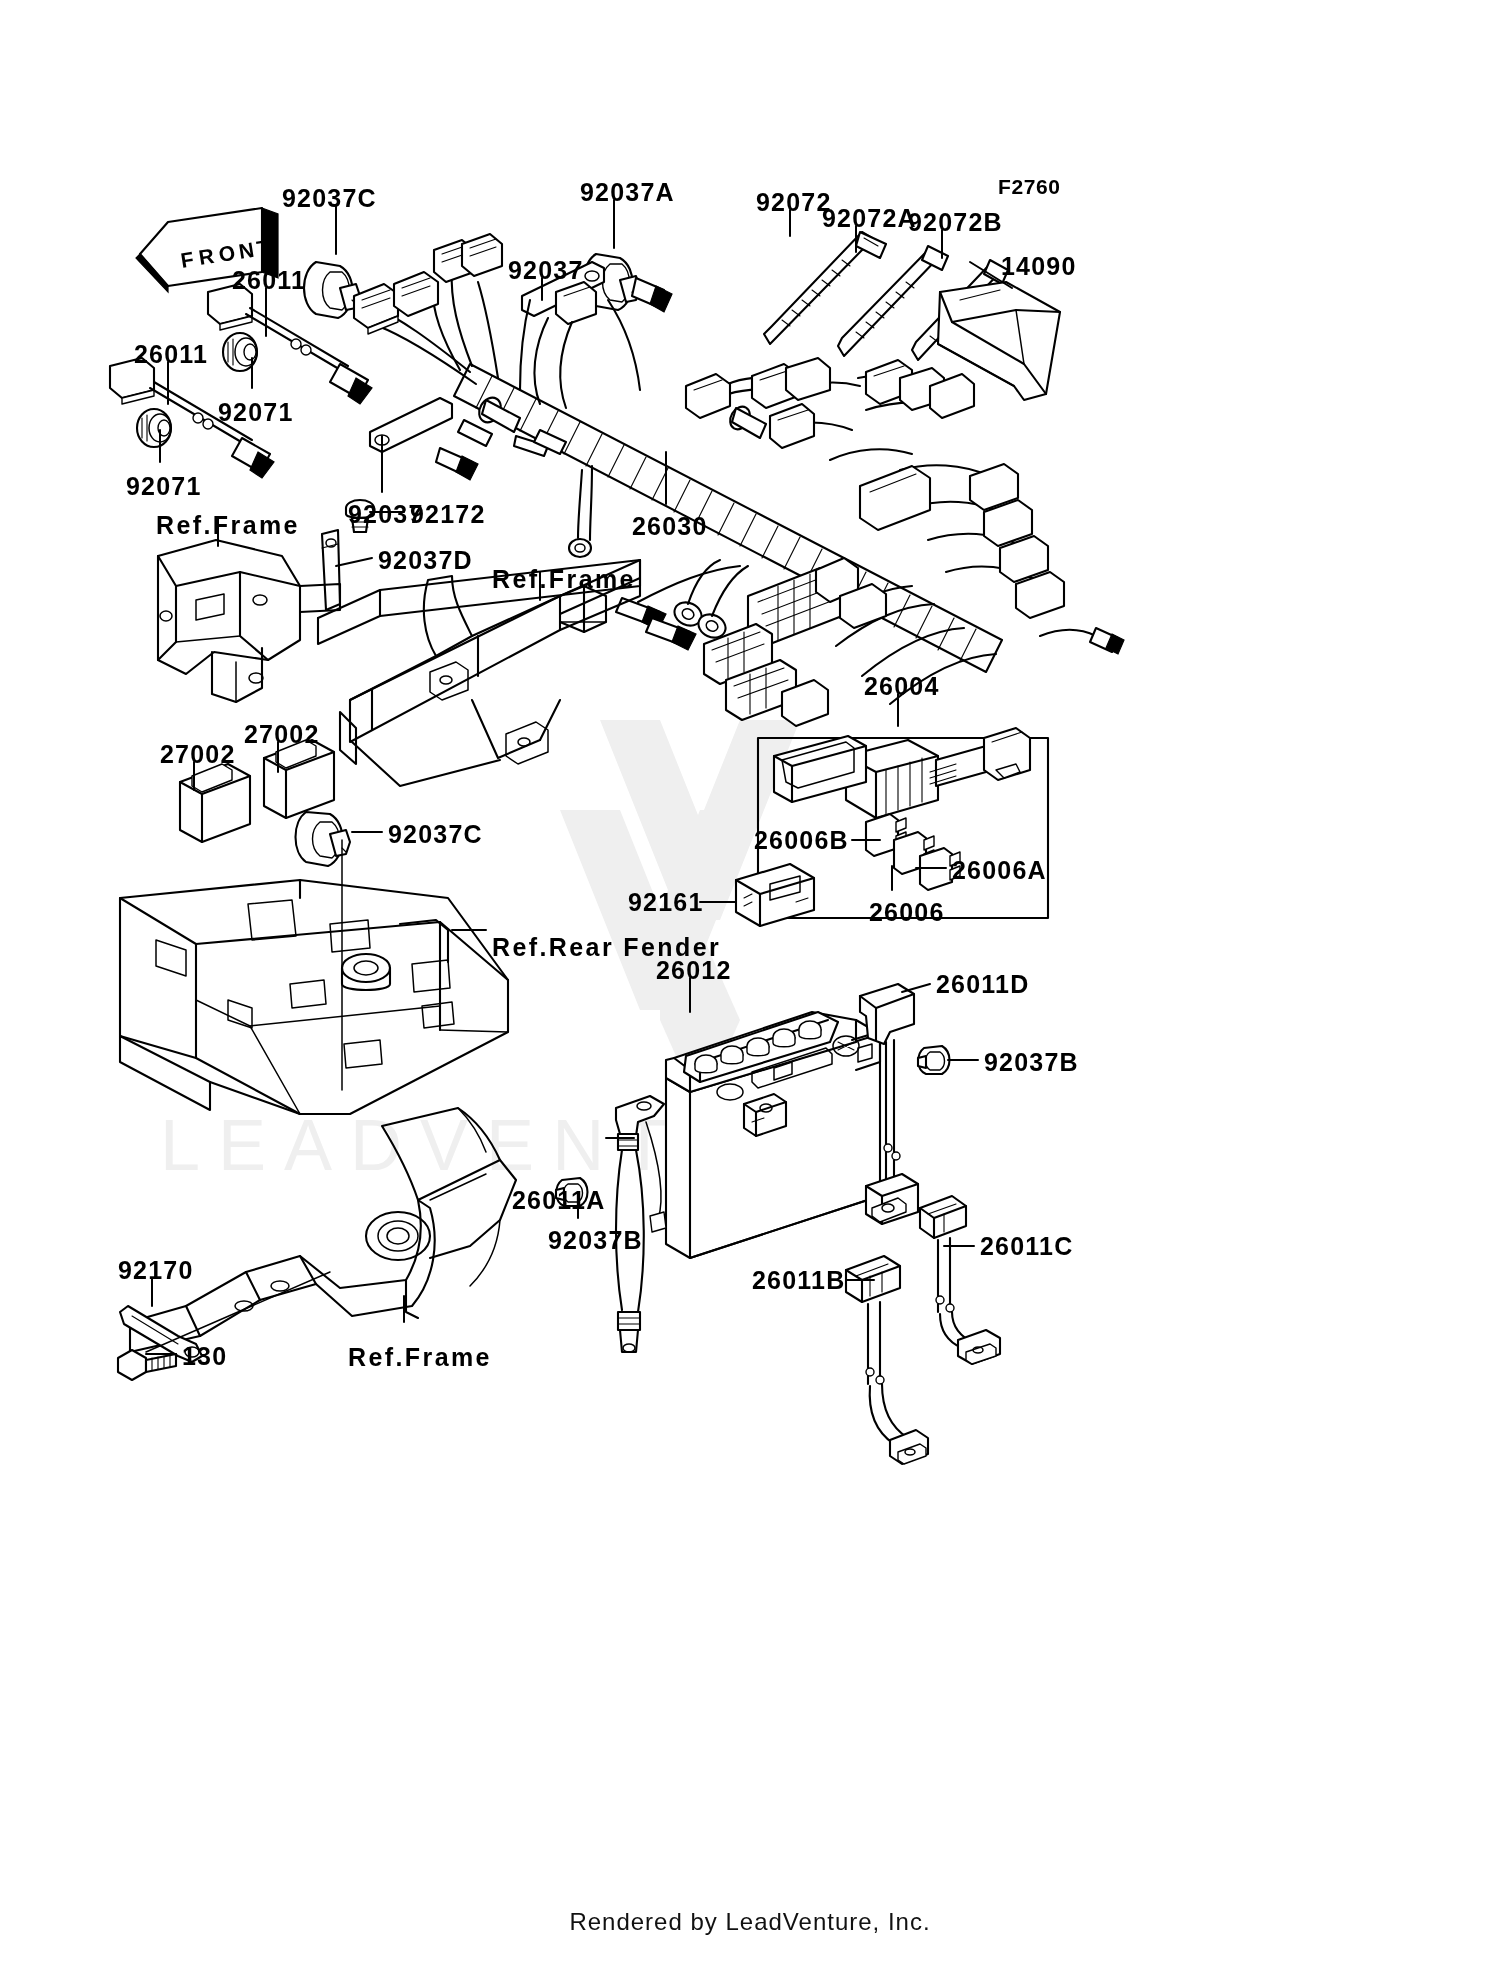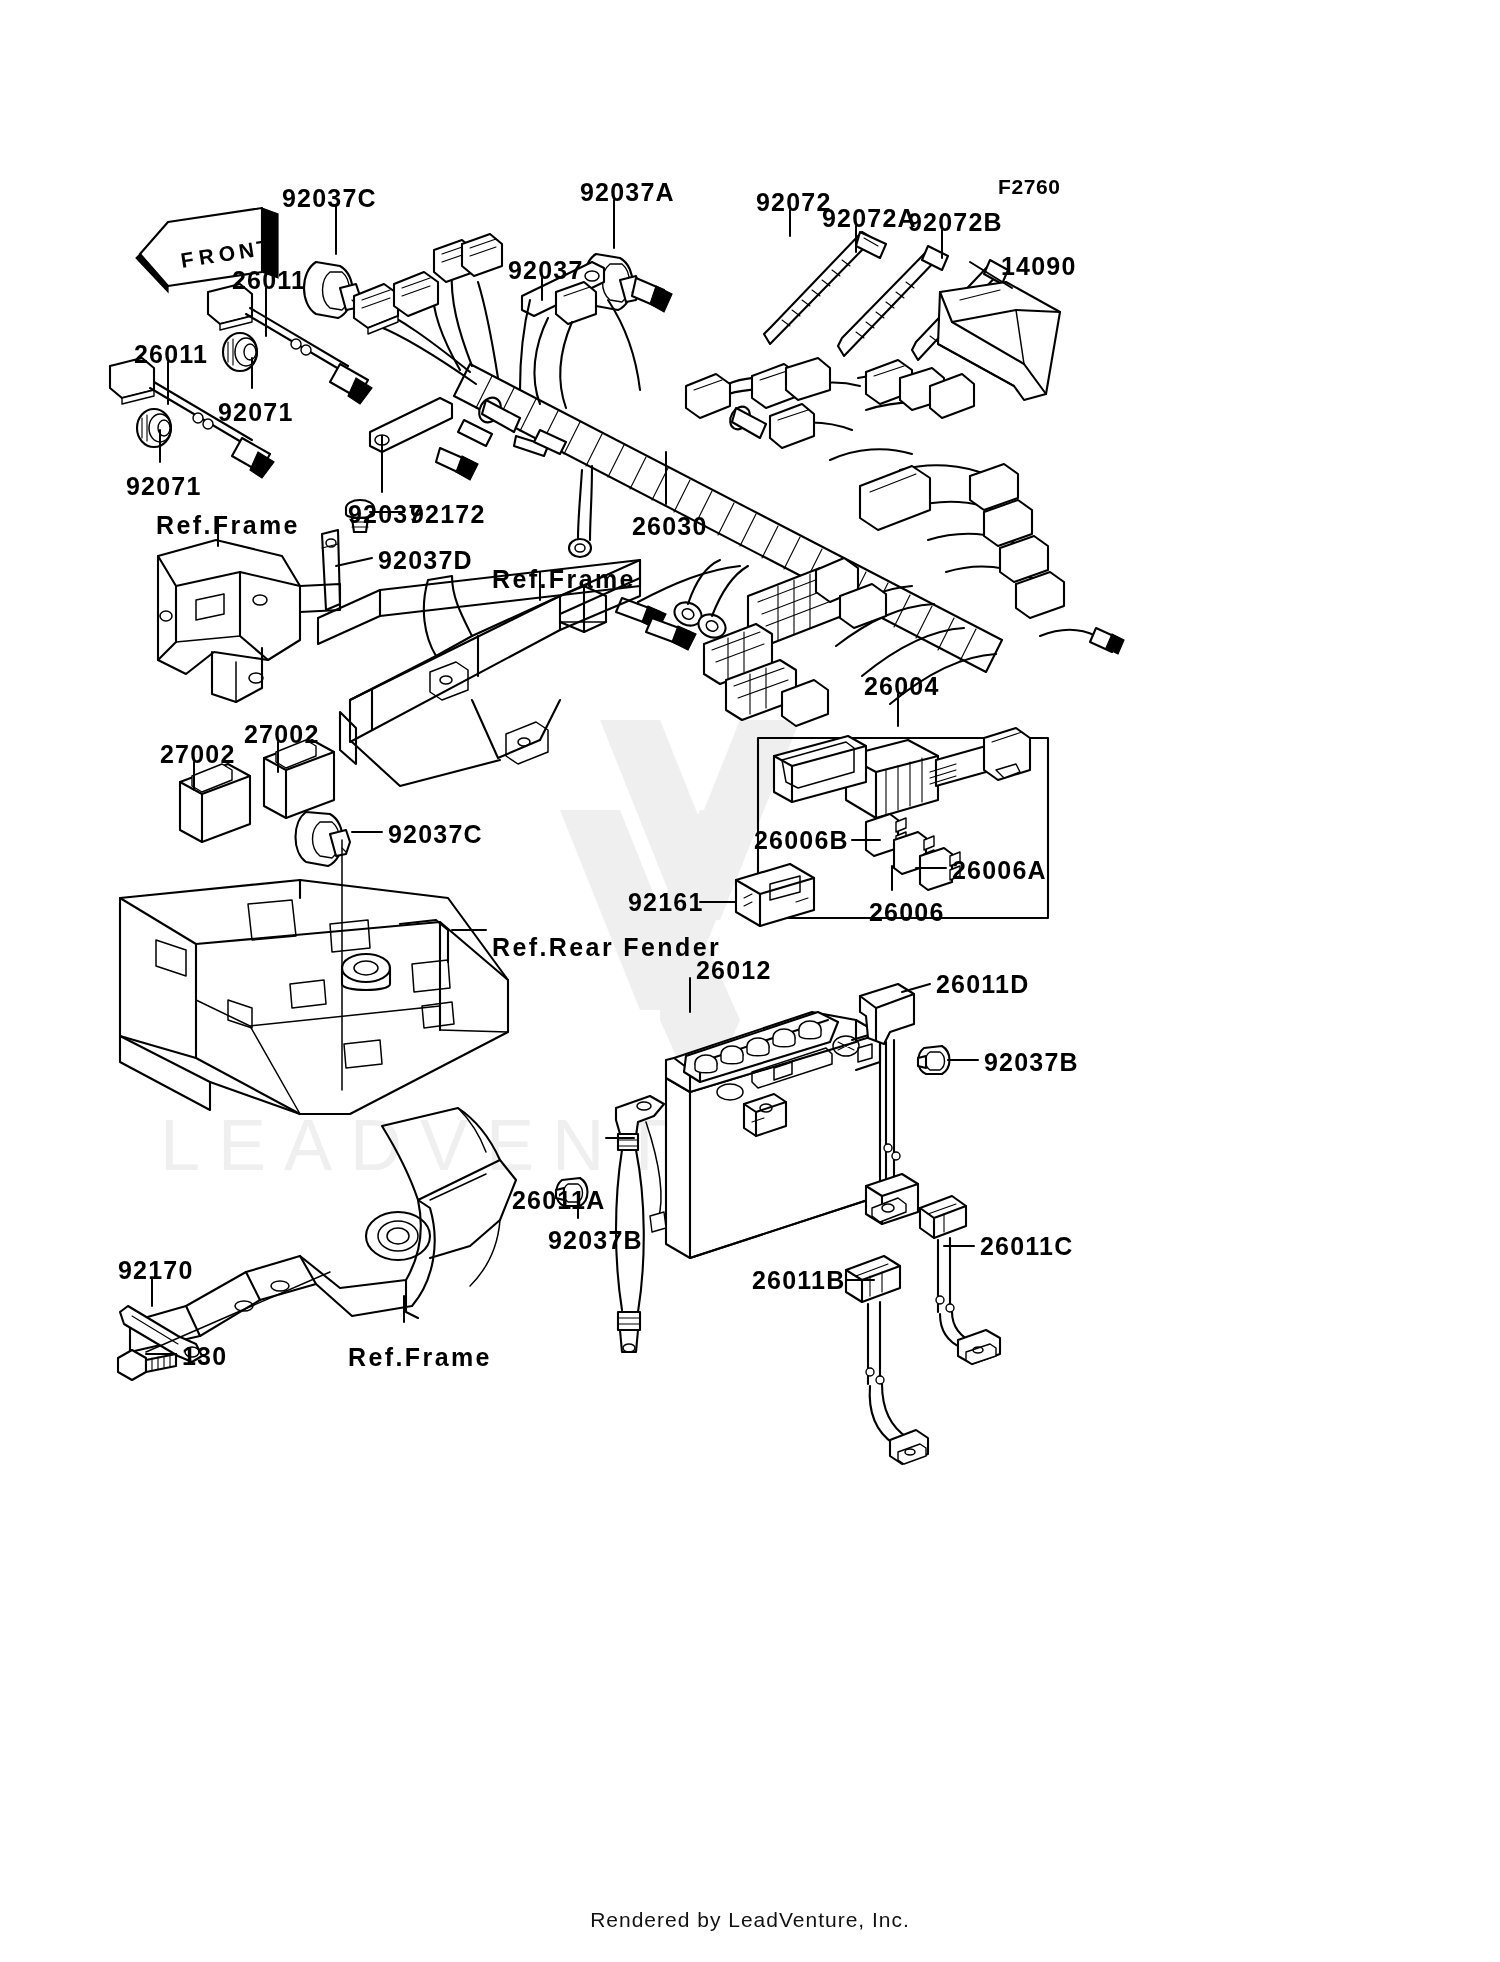--- a/index.html
+++ b/index.html
@@ -70,21 +70,21 @@
     letter-spacing:0.6px;
   }
   
   #footer{
     position:absolute;
     left:0; top:1908px;
     width:1500px;
     text-align:center;
     z-index:4;
     font-family:"Liberation Sans", sans-serif;
-    font-size:21px;
+    font-size:24px;
     letter-spacing:1px;
     color:#111;
   }
 </style>
 </head>
 <body>
 
 <div id="sheet">
 
   <div id="watermark">
@@ -760,21 +760,21 @@
       <div class="lbl ref" style="left: 492px; top: 552px;">Ref.Frame</div>
       <div class="lbl" style="left: 244px; top: 722px;">27002</div>
       <div class="lbl" style="left: 160px; top: 742px;">27002</div>
       <div class="lbl" style="left: 388px; top: 822px;">92037C</div>
       <div class="lbl" style="left: 628px; top: 890px;">92161</div>
       <div class="lbl ref" style="left: 492px; top: 920px;">Ref.Rear Fender</div>
       <div class="lbl" style="left: 864px; top: 674px; text-align: right;">26004</div>
       <div class="lbl" style="left: 754px; top: 828px;">26006B</div>
       <div class="lbl" style="left: 952px; top: 858px;">26006A</div>
       <div class="lbl" style="left: 858px; top: 900px; margin-left: 11px;">26006</div>
-      <div class="lbl" style="left: 656px; top: 958px; margin-left: 40px;">26012</div>
+      <div class="lbl" style="left: 656px; top: 958px;">26012</div>
       <div class="lbl" style="left: 936px; top: 972px;">26011D</div>
       <div class="lbl" style="left: 984px; top: 1050px;">92037B</div>
       <div class="lbl" style="left: 512px; top: 1188px;">26011A</div>
       <div class="lbl" style="left: 548px; top: 1228px;">92037B</div>
       <div class="lbl" style="left: 980px; top: 1234px;">26011C</div>
       <div class="lbl" style="left: 752px; top: 1268px;">26011B</div>
       <div class="lbl" style="left: 118px; top: 1258px;">92170</div>
       <div class="lbl" style="left: 182px; top: 1344px;">130</div>
       <div class="lbl ref" style="left: 348px; top: 1330px;">Ref.Frame</div>
     </div>

